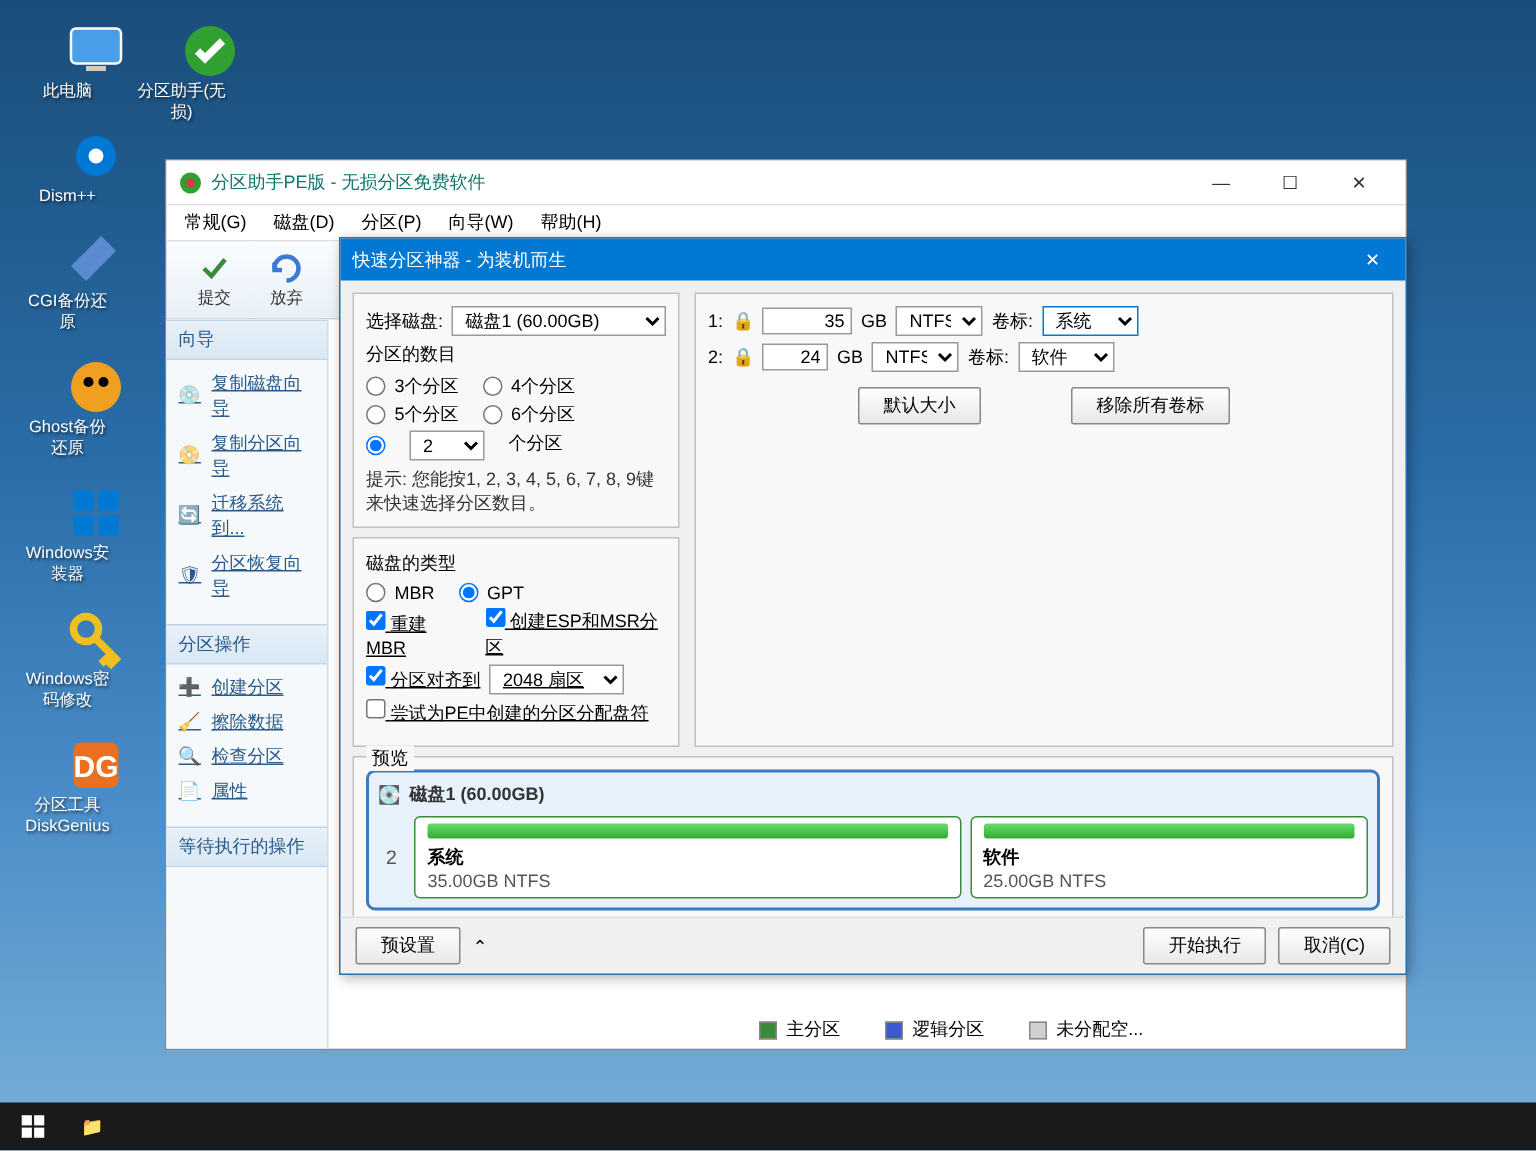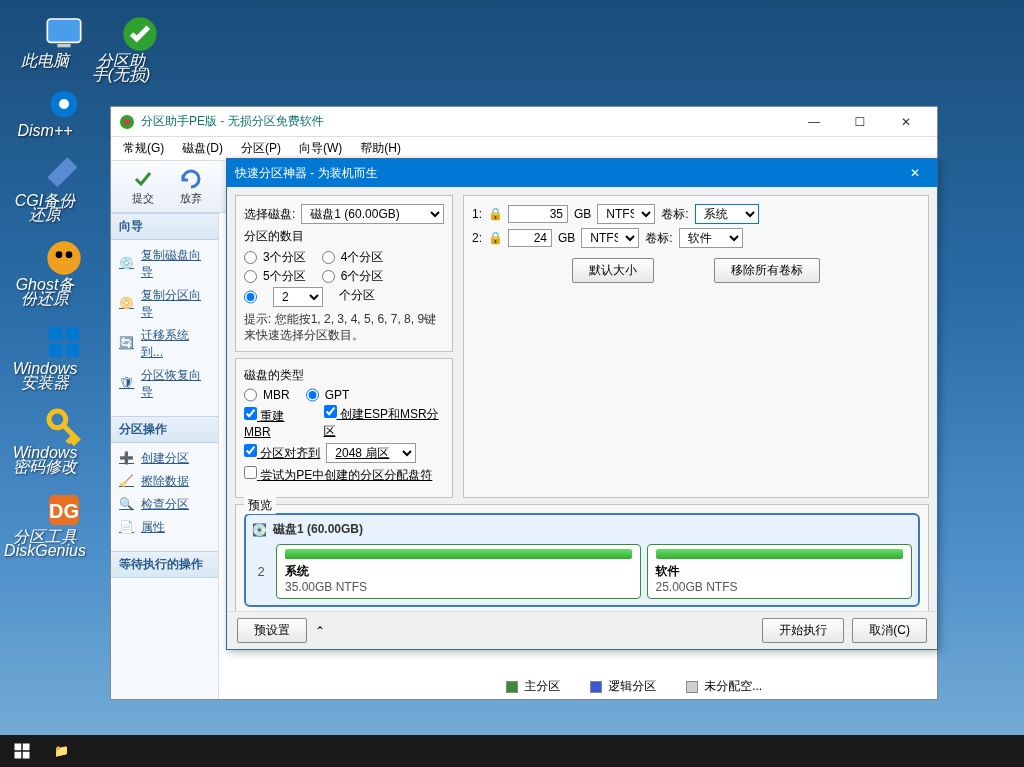--- a/index.html
+++ b/index.html
@@ -2,40 +2,40 @@
 <html><head>
 <meta charset="utf-8">
 <style>
 * { margin: 0; padding: 0; box-sizing: border-box; font-family: "Microsoft YaHei", "SimSun", sans-serif; font-size: 12px; }
 body { width: 1024px; height: 767px; background: linear-gradient(180deg, #1a4d7a 0%, #2a6da8 40%, #4a8dc8 70%, #7ab0d8 100%); position: relative; overflow: hidden; }
 
 
 .desktop-icons { position: absolute; top: 10px; left: 10px; display: flex; flex-direction: column; gap: 8px; }
 .desktop-icon { width: 70px; display: flex; flex-direction: column; align-items: center; color: white; text-align: center; cursor: pointer; padding: 4px; }
 .desktop-icon .ico { width: 40px; height: 40px; display: flex; align-items: center; justify-content: flex-start; margin-left: 37px; }
-.desktop-icon span { font-size: 16px; line-height: 14px; text-shadow: 1px 1px 2px rgba(0,0,0,0.6); font-style: italic; }
+.desktop-icon span { font-size: 11px; line-height: 14px; text-shadow: 1px 1px 2px rgba(0,0,0,0.6); }
 
 
 .main-window { position: absolute; top: 106px; left: 110px; width: 828px; height: 594px; background: #f0f0f0; border: 1px solid #888; display: flex; flex-direction: column; }
 .title-bar { height: 30px; background: #fff; display: flex; align-items: center; padding: 0 8px; border-bottom: 1px solid #ddd; }
 .title-bar .ico { width: 16px; height: 16px; margin-right: 6px; }
 .title-bar .title { flex: 1; color: #0f766e; }
 .win-controls { display: flex; gap: 0; }
 .win-btn { width: 46px; height: 28px; display: flex; align-items: center; justify-content: center; color: #333; cursor: pointer; }
 .menu-bar { height: 24px; background: #fff; display: flex; align-items: center; padding: 0 4px; gap: 2px; border-bottom: 1px solid #ddd; }
 .menu-item { padding: 2px 8px; cursor: pointer; }
 .toolbar { height: 52px; background: linear-gradient(#fafcff, #e8f0f8); display: flex; align-items: center; padding: 0 10px; gap: 4px; border-bottom: 1px solid #c8d8e8; }
 .tb-btn { display: flex; flex-direction: column; align-items: center; padding: 4px 10px; cursor: pointer; border-radius: 3px; }
 .tb-btn .ico { width: 24px; height: 24px; }
 .tb-btn span { font-size: 11px; color: #333; }
 
 .content-area { flex: 1; display: flex; background: #fff; overflow: hidden; }
 .left-panel { width: 108px; background: #f6f9fc; border-right: 1px solid #d0dce8; display: flex; flex-direction: column; }
 .panel-group { margin-bottom: 8px; }
-.panel-header { background: linear-gradient(#e8f0f8, #d8e8f4); padding: 4px 8px; font-weight: bold; color: #2a5a8a; border: 1px solid #c0d4e8; border-left: none; border-right: none; }
+.panel-header { background: linear-gradient(#e8f0f8, #d8e8f4); padding: 4px 8px; font-weight: normal; color: #2a5a8a; border: 1px solid #c0d4e8; border-left: none; border-right: none; }
 .panel-items { padding: 4px 0; }
 .panel-item { display: flex; align-items: center; padding: 3px 8px; gap: 6px; cursor: pointer; color: #2a5a8a; text-decoration: underline; }
 .panel-item .ico { width: 16px; height: 16px; flex-shrink: 0; }
 
 .main-content { flex: 1; position: relative; }
 .headers-row { position: absolute; top: 0; right: 0; display: flex; background: #f8f8f8; border-bottom: 1px solid #ddd; height: 20px; align-items: center; }
 .hdr-cell { padding: 2px 14px; border-right: 1px solid #ddd; }
 .part-box { border: 2px solid #3a8a3a; border-radius: 4px; padding: 2px 6px; background: #fff; display: flex; flex-direction: column; justify-content: center; }
 .part-box .bar { height: 8px; background: linear-gradient(#5c5, #3a3); border-radius: 2px; margin-bottom: 2px; }
 .legend { position: absolute; bottom: 4px; left: 40%; right: 0; display: flex; gap: 30px; align-items: center; }

